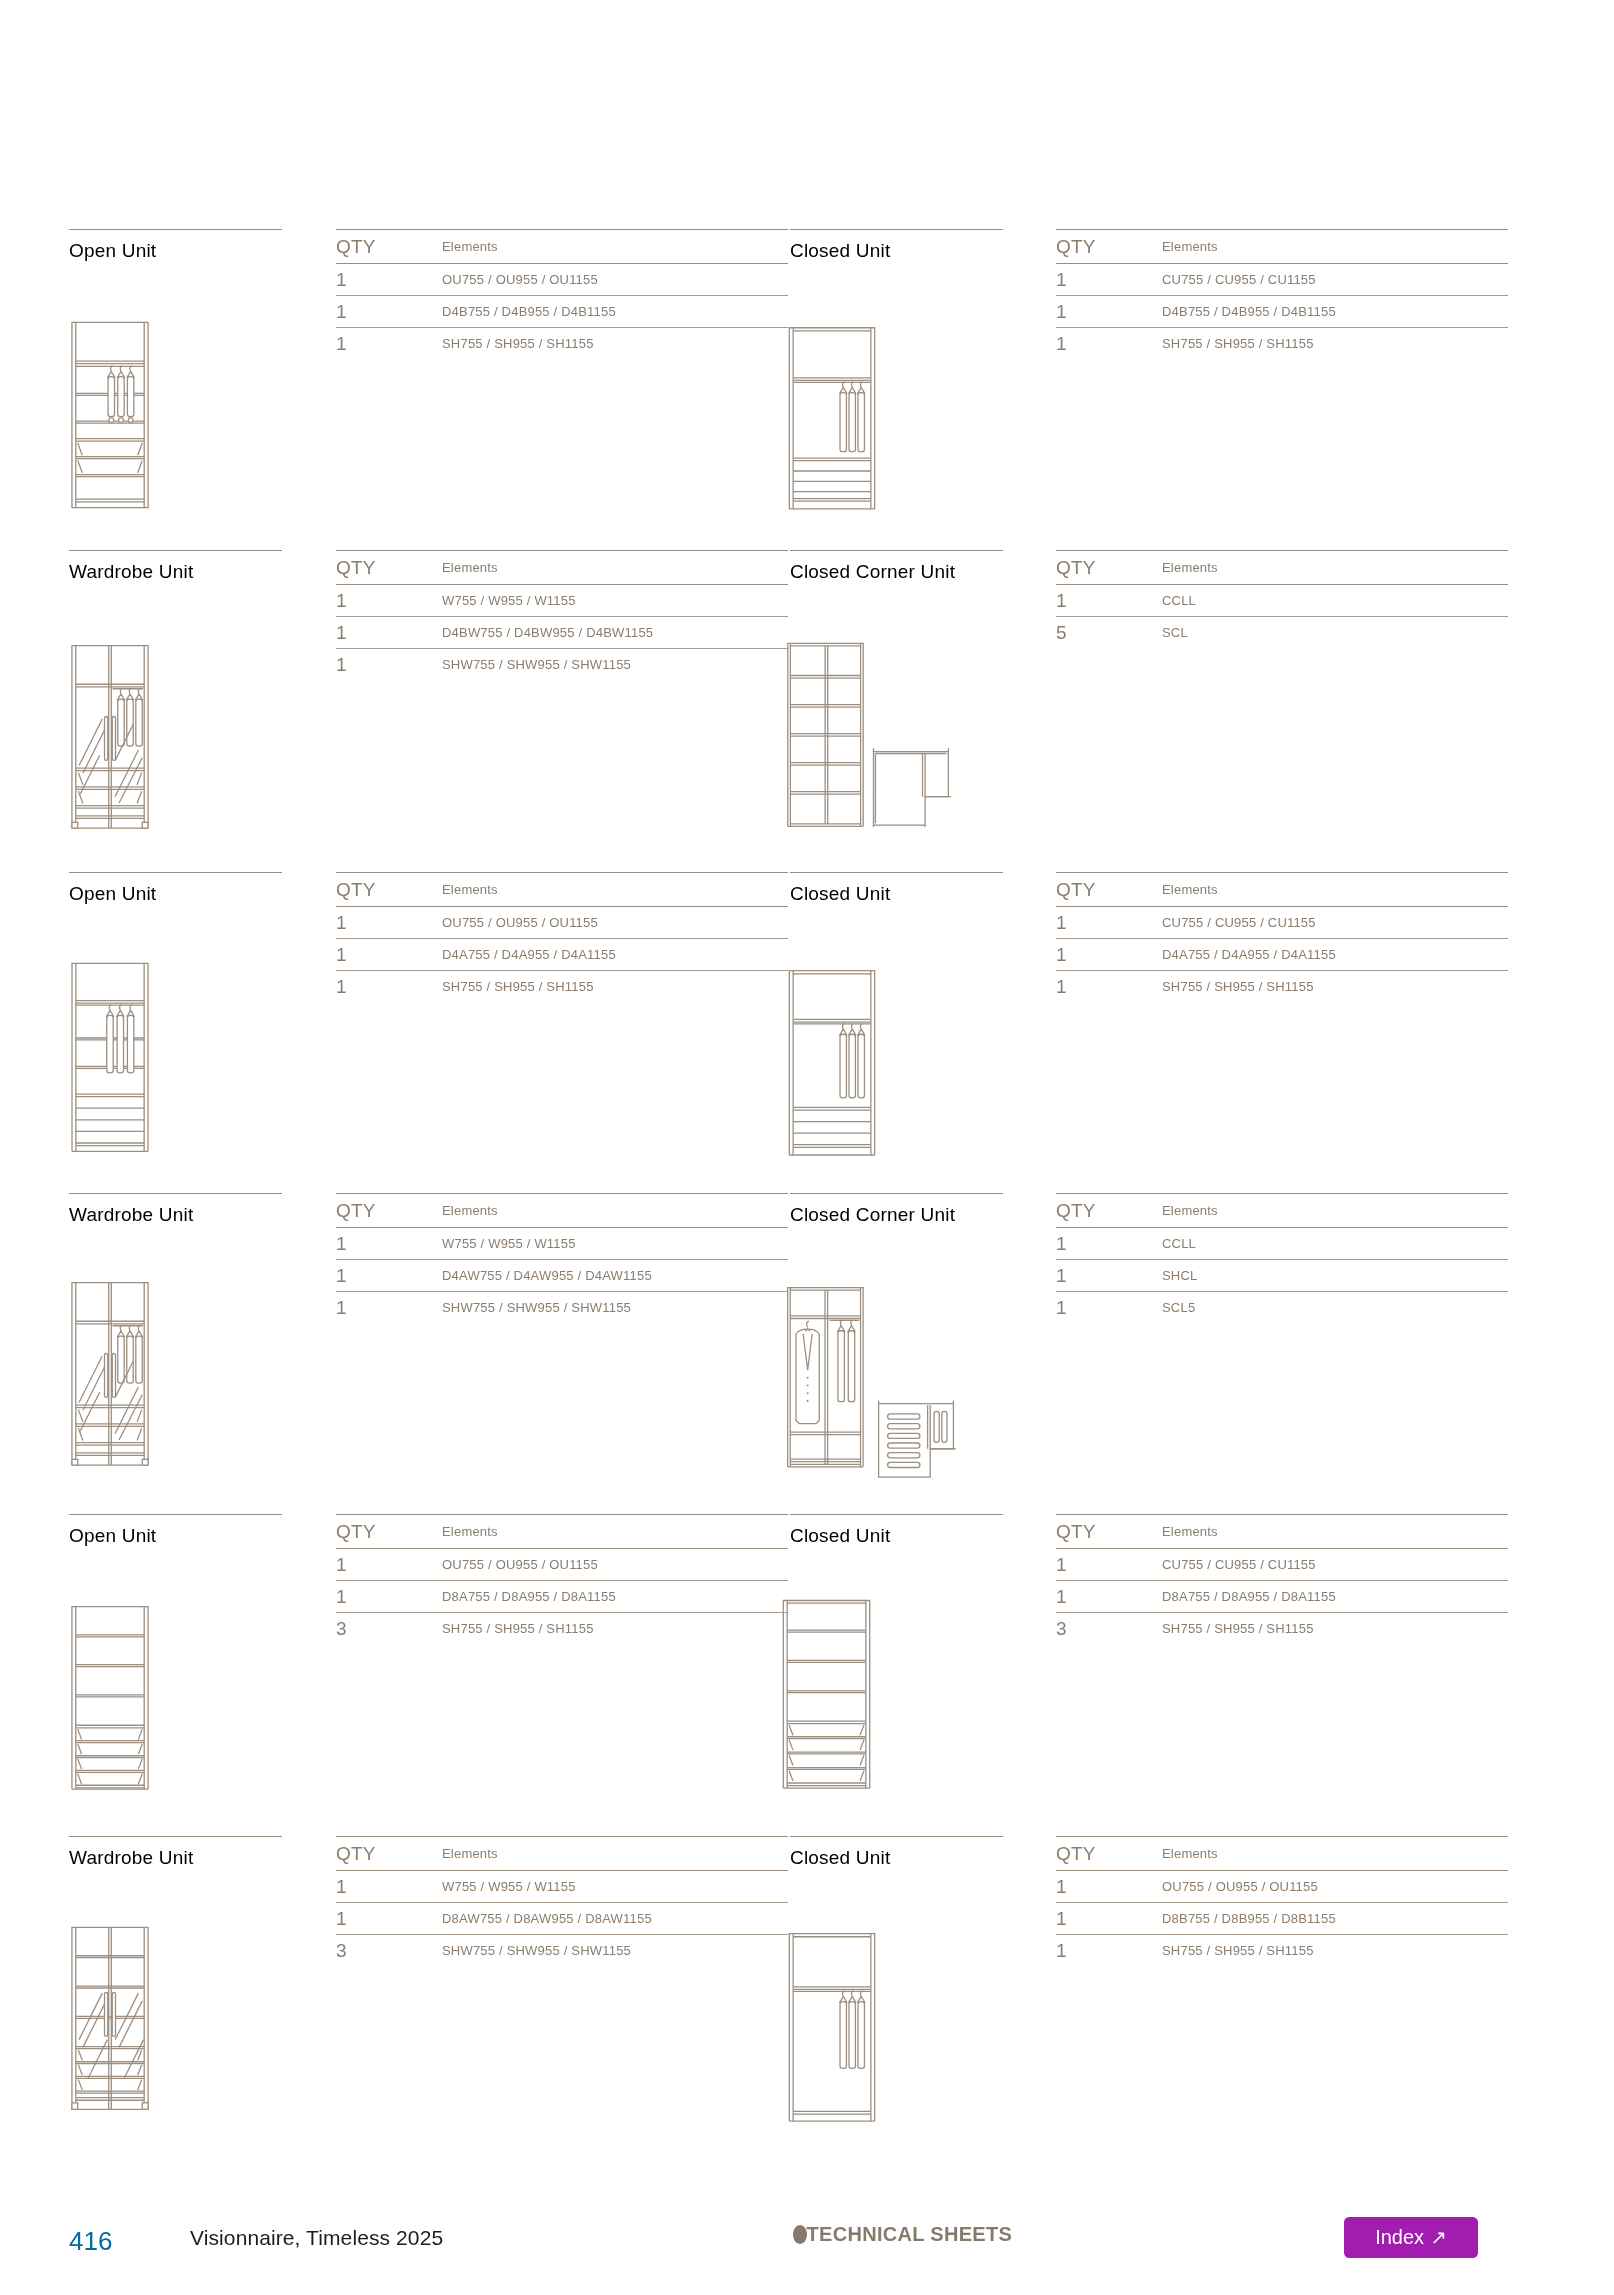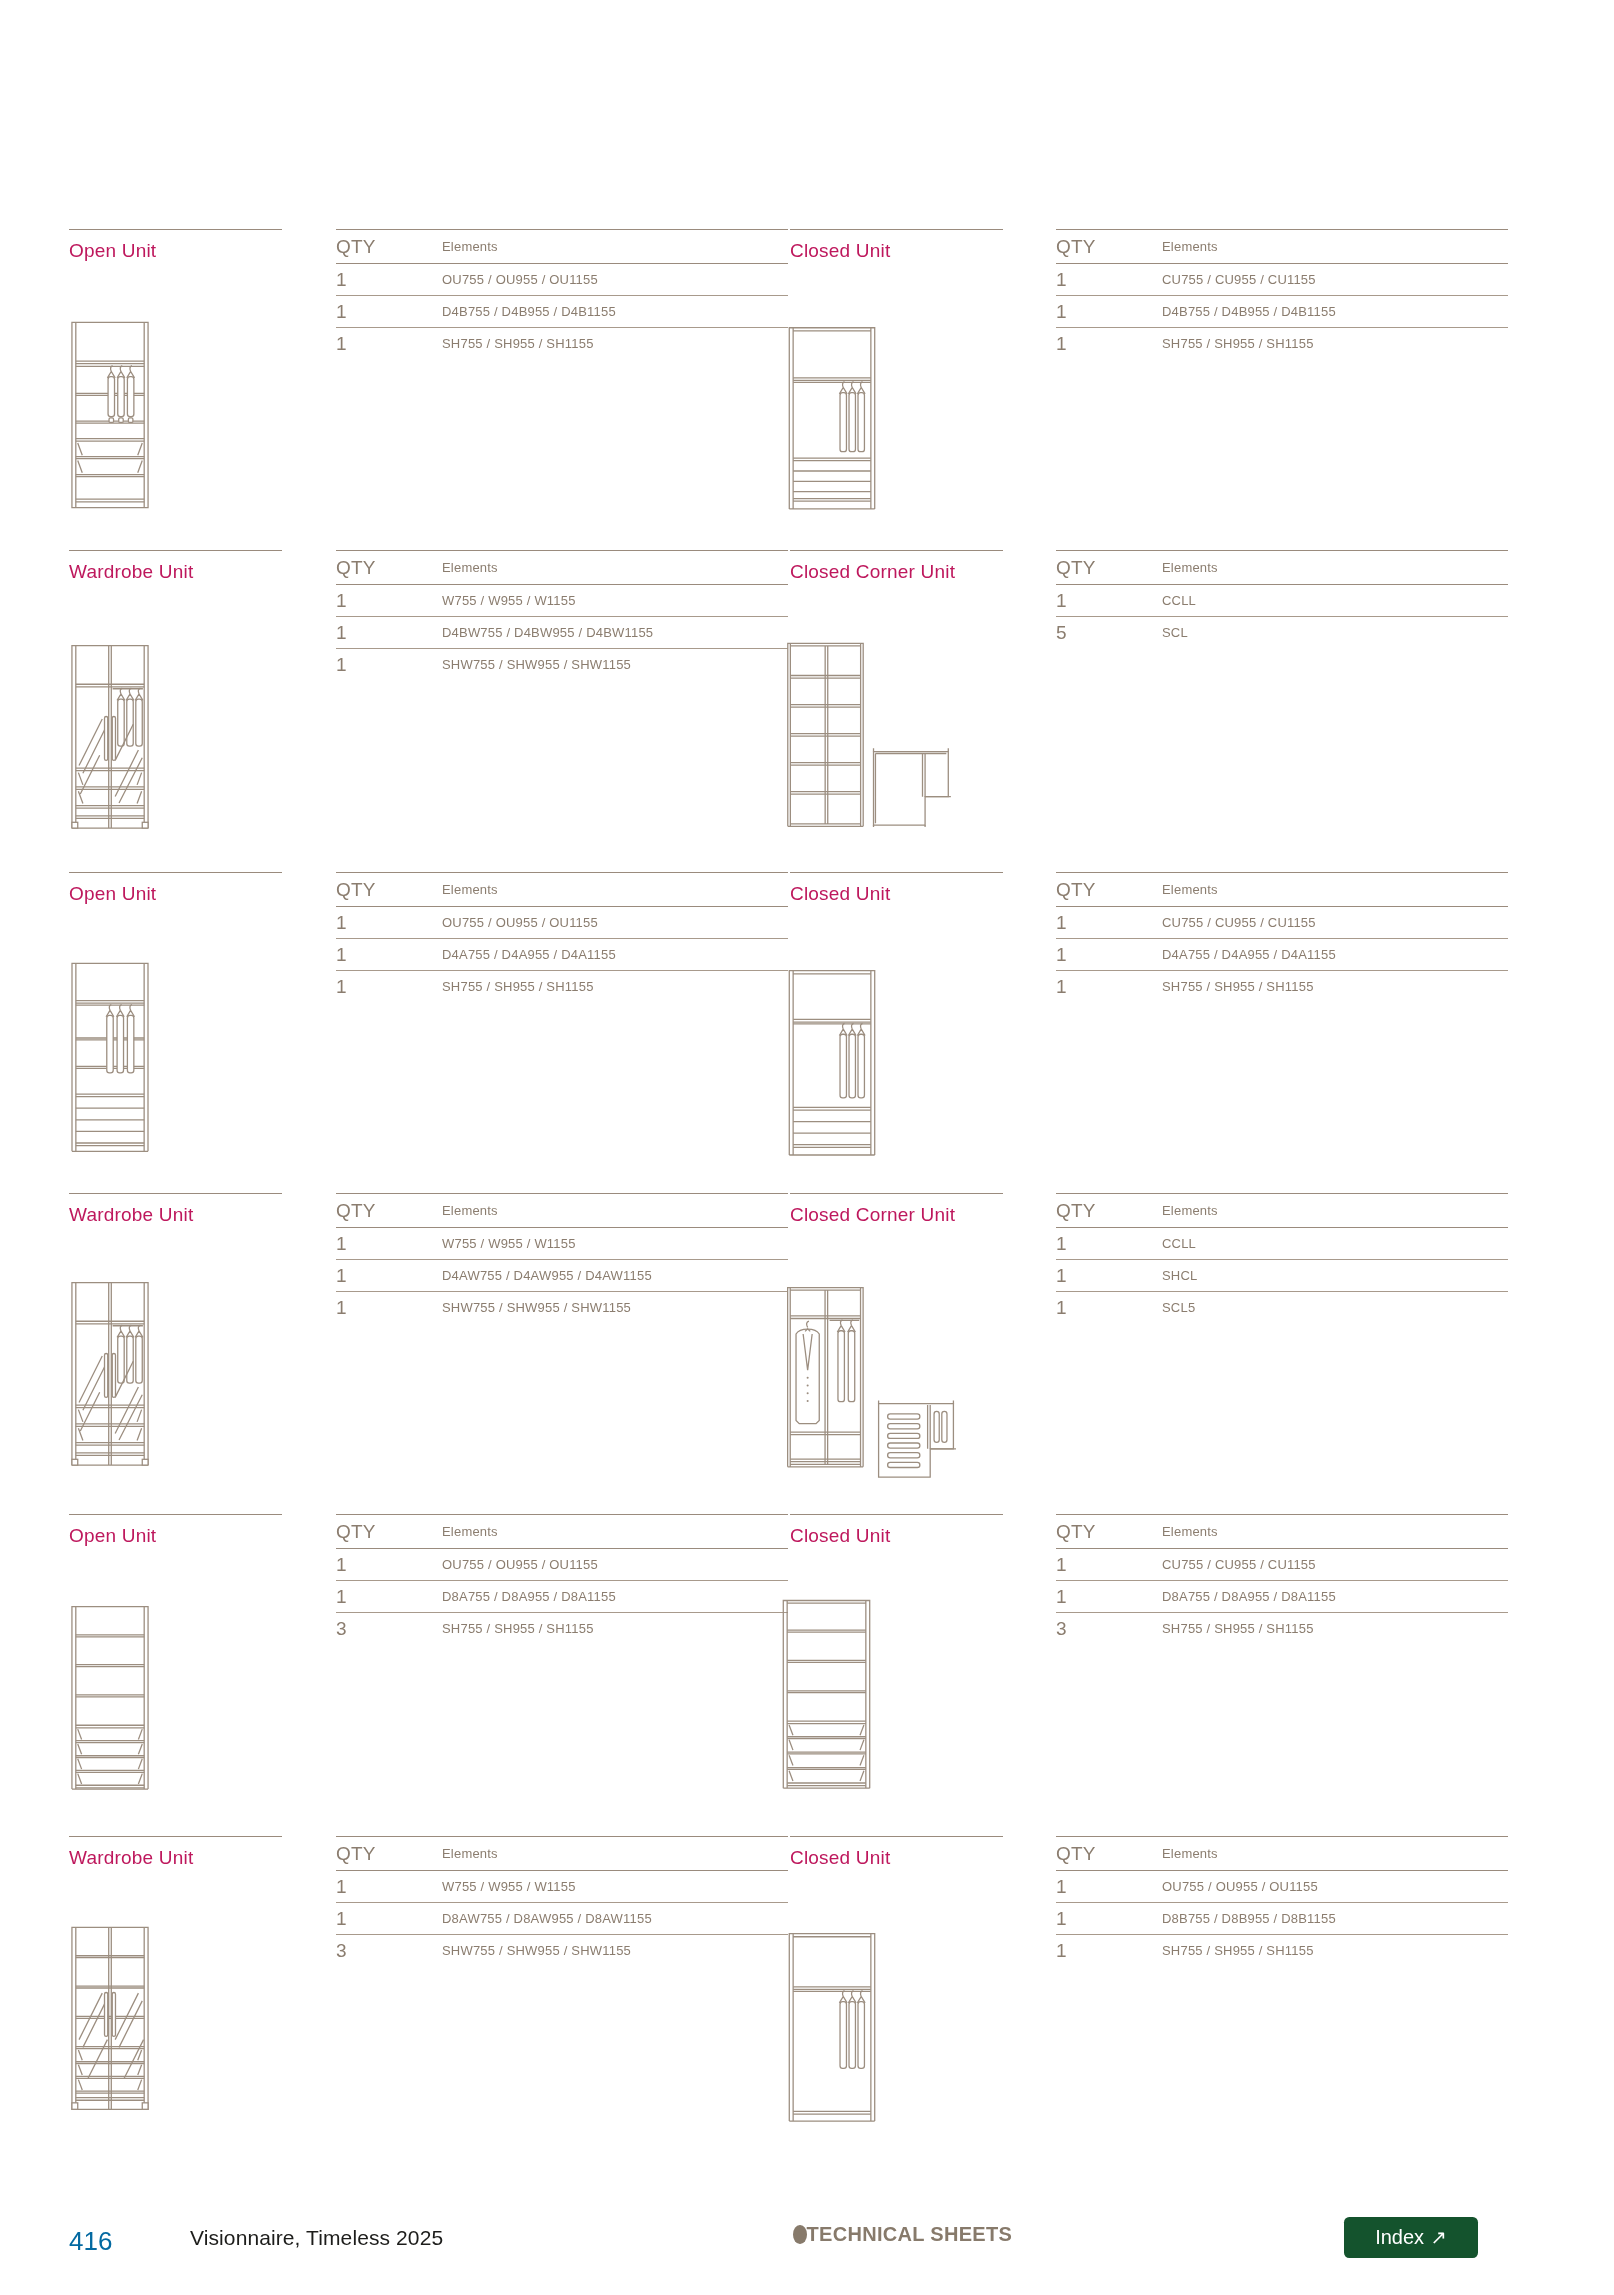--- a/index.html
+++ b/index.html
@@ -5,40 +5,40 @@
   html,body{margin:0;padding:0;}
   body{
     width:1614px;height:2295px;background:#ffffff;position:relative;
     font-family:"Liberation Sans",sans-serif;color:#8b7d6f;overflow:hidden;
   }
   .section{position:absolute;left:0;width:1614px;height:321px;}
   .half{position:absolute;top:0;width:691px;height:321px;}
   .half.l{left:69px;}
   .half.r{left:790px;}
   .lblblk{position:absolute;top:0;left:0;width:213px;border-top:1.3px solid #9a8b7d;padding-top:10.3px;}
-  .lbl{font-size:19px;letter-spacing:0.2px;color:#be185d;}
+  .lbl{font-size:19px;letter-spacing:0.2px;color:#000000;}
   .tbl{position:absolute;top:0;width:452px;margin-left:28px;}
   .half.l .tbl{left:239px;}
   .half.r .tbl{left:238px;}
   .thead{display:flex;align-items:center;height:33px;border-top:1.3px solid #9a8b7d;border-bottom:1.3px solid #9a8b7d;}
   .trow{display:flex;align-items:center;height:31px;border-bottom:1.3px solid #a89a8c;}
   .trow:last-child{border-bottom:none;}
   .cq{width:106px;flex:none;font-size:19px;letter-spacing:0.2px;}
   .ce{flex:1;font-size:13px;letter-spacing:0.2px;}
   .drawing{position:absolute;color:#9c8e80;}
   .drawing path{stroke:currentColor;stroke-width:2;fill:none;}
   .drawing rect{stroke:currentColor;stroke-width:2;fill:#ffffff;}
   .drawing circle{fill:currentColor;stroke:none;}
   .footer{position:absolute;left:0;top:0;width:1614px;height:2295px;pointer-events:none;}
   .footer *{pointer-events:auto;}
   .pagenum{position:absolute;left:69px;top:2226px;font-size:26px;color:#0369a1;}
   .catalog{position:absolute;left:190px;top:2226px;font-size:21px;color:#1d1d1b;letter-spacing:0.1px;}
   .tslabel{position:absolute;left:793px;top:2223px;display:flex;align-items:center;color:#877a6b;font-weight:bold;font-size:20px;letter-spacing:0.3px;}
   .dot{width:13.6px;height:19px;border-radius:50%;background:#877a6b;display:inline-block;}
-  .indexbtn{position:absolute;left:1344px;top:2217px;width:134px;height:41px;background:#14532d;border:none;border-radius:5.2px;color:#fff;font-family:inherit;font-size:20px;display:flex;align-items:center;justify-content:center;gap:6.5px;cursor:pointer;}
+  .indexbtn{position:absolute;left:1344px;top:2217px;width:134px;height:41px;background:#a21caf;border:none;border-radius:5.2px;color:#fff;font-family:inherit;font-size:20px;display:flex;align-items:center;justify-content:center;gap:6.5px;cursor:pointer;}
   .arr{font-size:19.4px;line-height:1;}
 </style>
 </head>
 <body>
 
 <div class="section" style="top:229px">
   <div class="half l">
     <div class="lblblk">
       <span class="lbl">Open Unit</span>
     </div>

